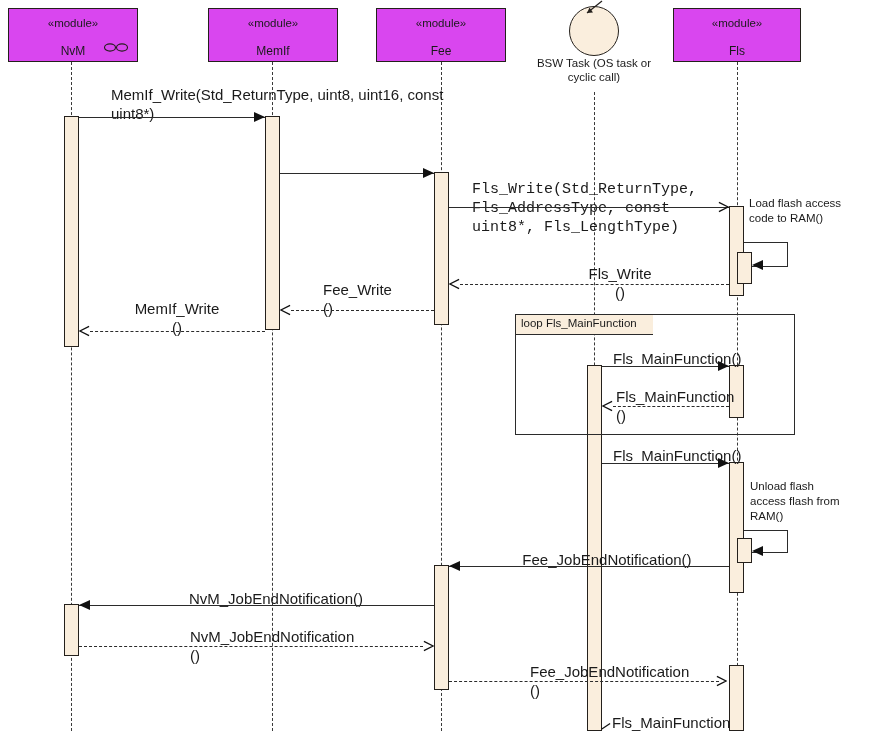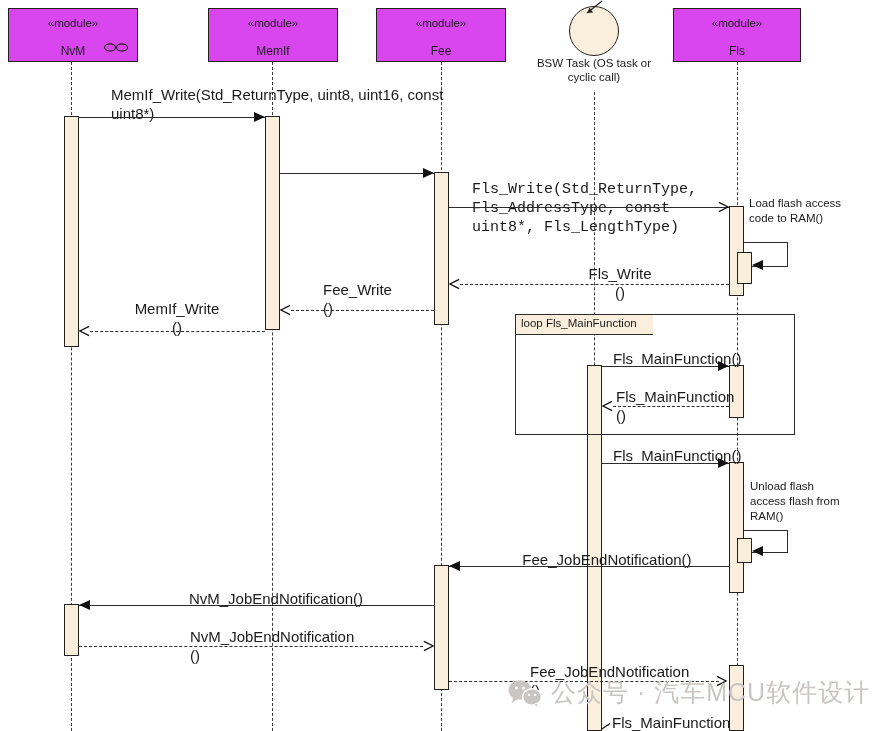--- a/index.html
+++ b/index.html
@@ -316,27 +316,14 @@
   <svg class="ah-open-r" style="left:716px; top:675px;" viewBox="0 0 12 12">
     <path d="M1 1 L11 6 L1 11" fill="none" stroke="#111" stroke-width="1.4"></path>
   </svg>
 
   <div class="msg-label" style="left:612px; top:714px; width:150px;">Fls_MainFunction</div>
 
   <svg class="ah-open-l" style="left:600px; top:722px;" viewBox="0 0 12 12">
     <path d="M11 1 L2 7" fill="none" stroke="#111" stroke-width="1.4"></path>
   </svg>
 
-  <div class="watermark" style="left:508px; top:676px;">
-    <svg class="wechat-glyph" viewBox="0 0 34 30">
-      <ellipse cx="12" cy="12" rx="11.5" ry="9.8" fill="#c9c5c2"></ellipse>
-      <path d="M5 19 L4 25 L10 21 Z" fill="#c9c5c2"></path>
-      <ellipse cx="24" cy="19" rx="9.5" ry="8.2" fill="#c9c5c2" stroke="#ffffff" stroke-width="1.6"></ellipse>
-      <path d="M29 25 L30.5 29.5 L25 27 Z" fill="#c9c5c2" stroke="#ffffff" stroke-width="1"></path>
-      <circle cx="8.5" cy="10" r="1.5" fill="#ffffff"></circle>
-      <circle cx="15.5" cy="10" r="1.5" fill="#ffffff"></circle>
-      <circle cx="21" cy="17" r="1.3" fill="#ffffff"></circle>
-      <circle cx="27" cy="17" r="1.3" fill="#ffffff"></circle>
-    </svg>
-    <span>公众号 · 汽车MCU软件设计</span>
-  </div>
 
 </div>
 
 </body></html>

